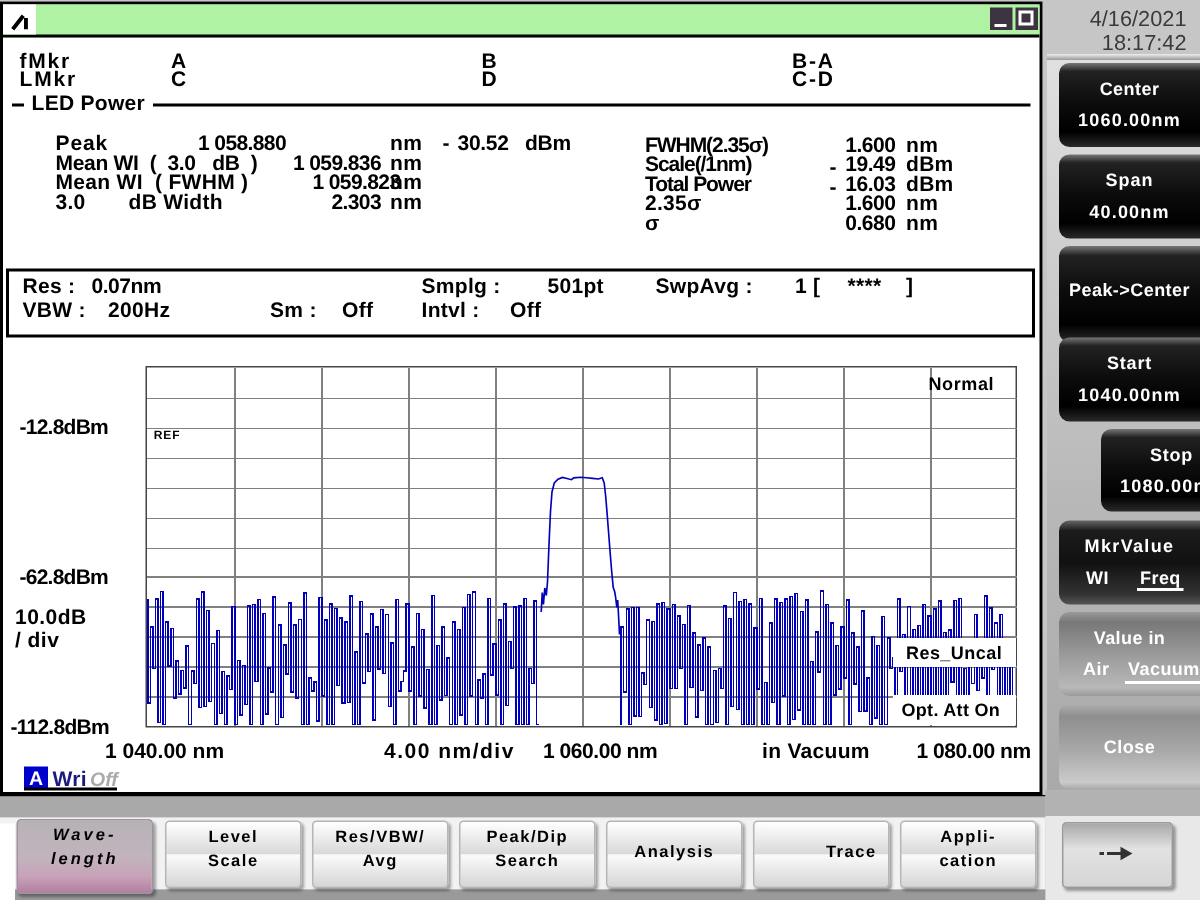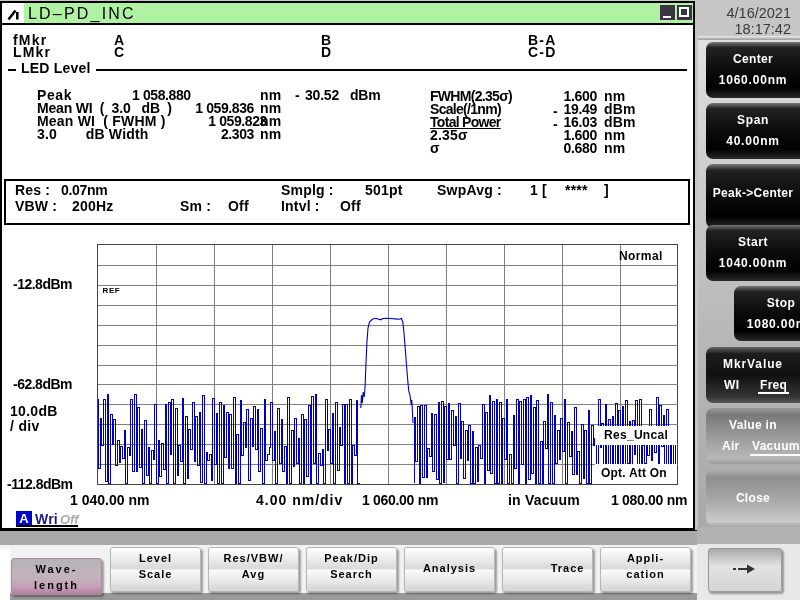--- a/index.html
+++ b/index.html
@@ -18,56 +18,55 @@
 .fkey div { margin-top:4px; }
 .fkey .one { margin-top:14px; }
 </style></head>
 <body>
 <div id="win">
   <div id="title">
     <div id="logo"><svg width="22" height="20">
           <path d="M6.5 16.5 L13.5 7.5" fill="none" stroke="#000" stroke-width="2.6"></path>
           <path d="M15.3 9 L15.3 16.5" fill="none" stroke="#000" stroke-width="2.6"></path>
         </svg></div>
-    <span>LD–PD_INC</span>
     <div class="winbtn" style="left:658px;">
         <div style="position:absolute;left:3px;bottom:2px;width:8px;height:2.5px;background:#fff;"></div>
       </div>
     <div class="winbtn" style="left:675px;">
         <div style="position:absolute;left:2px;top:2px;width:10px;height:10px;border:2px solid #fff;"></div>
       </div>
   </div>
   <div class="b" style="left:11px;top:30px;letter-spacing:1.2px;">fMkr</div>
   <div class="b" style="left:112px;top:30px;">A</div>
   <div class="b" style="left:319px;top:30px;">B</div>
   <div class="b" style="left:526px;top:30px;letter-spacing:1.2px;">B-A</div>
   <div class="b" style="left:11px;top:42px;letter-spacing:1.2px;">LMkr</div>
   <div class="b" style="left:112px;top:42px;">C</div>
   <div class="b" style="left:319px;top:42px;">D</div>
   <div class="b" style="left:526px;top:42px;letter-spacing:1.2px;">C-D</div>
   <div class="abs" style="left:6px;top:66px;width:679px;height:2px;background:#000;"></div>
-  <div class="b" style="left:14px;top:58px;background:#fff;padding:0 5px;">LED Level</div>
+  <div class="b" style="left:14px;top:58px;background:#fff;padding:0 5px;">LED Power</div>
   <div class="b" style="left:35px;top:85px;letter-spacing:0.6px;">Peak</div>
   <div class="b" style="left:35px;top:98px;letter-spacing:-0.2px;">Mean WI  (  3.0   dB  )</div>
   <div class="b" style="left:35px;top:111px;letter-spacing:0.2px;">Mean WI  ( FWHM )</div>
   <div class="b" style="left:35px;top:124px;letter-spacing:0.2px;">3.0       dB Width</div>
   <div class="b" style="left:130px;top:85px;width:122px;letter-spacing:-0.4px;">1 058.880</div>
   <div class="b" style="left:130px;top:98px;width:122px;text-align:right;letter-spacing:-0.4px;">1 059.836</div>
   <div class="b" style="left:130px;top:111px;width:135px;text-align:right;letter-spacing:-0.4px;">1 059.823</div>
   <div class="b" style="left:130px;top:124px;width:122px;text-align:right;letter-spacing:-0.4px;">2.303</div>
   <div class="b" style="left:258px;top:85px;">nm</div>
   <div class="b" style="left:258px;top:98px;">nm</div>
   <div class="b" style="left:258px;top:111px;">nm</div>
   <div class="b" style="left:258px;top:124px;">nm</div>
   <div class="b" style="left:293px;top:85px;">-</div>
     <div class="b" style="left:303px;top:85px;letter-spacing:-0.2px;">30.52</div>
     <div class="b" style="left:348px;top:85px;letter-spacing:-0.2px;">dBm</div>
   <div class="b" style="left:428px;top:86px;letter-spacing:-0.7px;">FWHM(2.35σ)</div>
   <div class="b" style="left:428px;top:99px;letter-spacing:-0.7px;">Scale(/1nm)</div>
-  <div class="b" style="left:428px;top:112px;letter-spacing:-0.7px;text-decoration:underline;">Total Power</div>
+  <div class="b" style="left:428px;top:112px;letter-spacing:-0.7px;">Total Power</div>
   <div class="b" style="left:428px;top:125px;">2.35σ</div>
   <div class="b" style="left:428px;top:138px;">σ</div>
   <div class="b" style="left:500px;top:86px;width:95px;text-align:right;letter-spacing:-0.3px;">1.600</div>
   <div class="b" style="left:500px;top:99px;width:95px;text-align:right;letter-spacing:-0.3px;">19.49</div>
   <div class="b" style="left:500px;top:112px;width:95px;text-align:right;letter-spacing:-0.3px;">16.03</div>
   <div class="b" style="left:500px;top:125px;width:95px;text-align:right;letter-spacing:-0.3px;">1.600</div>
   <div class="b" style="left:500px;top:138px;width:95px;text-align:right;letter-spacing:-0.3px;">0.680</div>
   <div class="b" style="left:551px;top:101px;">-</div>
   <div class="b" style="left:551px;top:114px;">-</div>
   <div class="b" style="left:602px;top:86px;">nm</div>
@@ -181,21 +180,21 @@
 <div class="skey" style="left:706px;top:469px;height:57px;background:linear-gradient(#b0b0b0 0%,#8e8e8e 15%,#a8a8a8 55%,#cbcbcb 92%,#aaa 100%);">
   <div style="margin-top:22px;">Close</div>
   </div>
 <div class="abs" style="left:0;top:530px;width:697px;height:1px;background:#000;"></div>
 <div class="abs" style="left:0;top:531px;width:697px;height:14px;background:#a9a9a9;"></div>
 <div class="abs" style="left:0;top:545px;width:697px;height:48px;background:#f2f2f2;"></div>
 <div class="abs" style="left:0;top:593px;width:697px;height:7px;background:#9a9a9a;"></div>
 <div class="abs" style="left:0;top:549px;width:10px;height:51px;background:#fff;"></div>
 <div class="abs" style="left:697px;top:527px;width:103px;height:17px;background:#b2b2b2;"></div>
 <div class="abs" style="left:697px;top:544px;width:103px;height:56px;background:#e8e8e8;"></div>
-<div class="fkey" style="left:11px;top:558px;height:37px;background:linear-gradient(#b6b2b6 0%,#c2b4bd 50%,#c7a2b8 78%,#b37fa2 100%);border-color:#a090a0;">
+<div class="fkey" style="left:11px;top:546px;height:50px;background:linear-gradient(#b6b2b6 0%,#c2b4bd 50%,#c7a2b8 78%,#b37fa2 100%);border-color:#a090a0;font-style:italic;">
     <div style="letter-spacing:2px;">Wave-</div>
     <div style="letter-spacing:2px;">length</div>
   </div>
 <div class="fkey" style="left:110px;">
     <div>Level</div>
     <div>Scale</div>
   </div>
 <div class="fkey" style="left:208px;">
     <div>Res/VBW/</div>
     <div>Avg</div>

